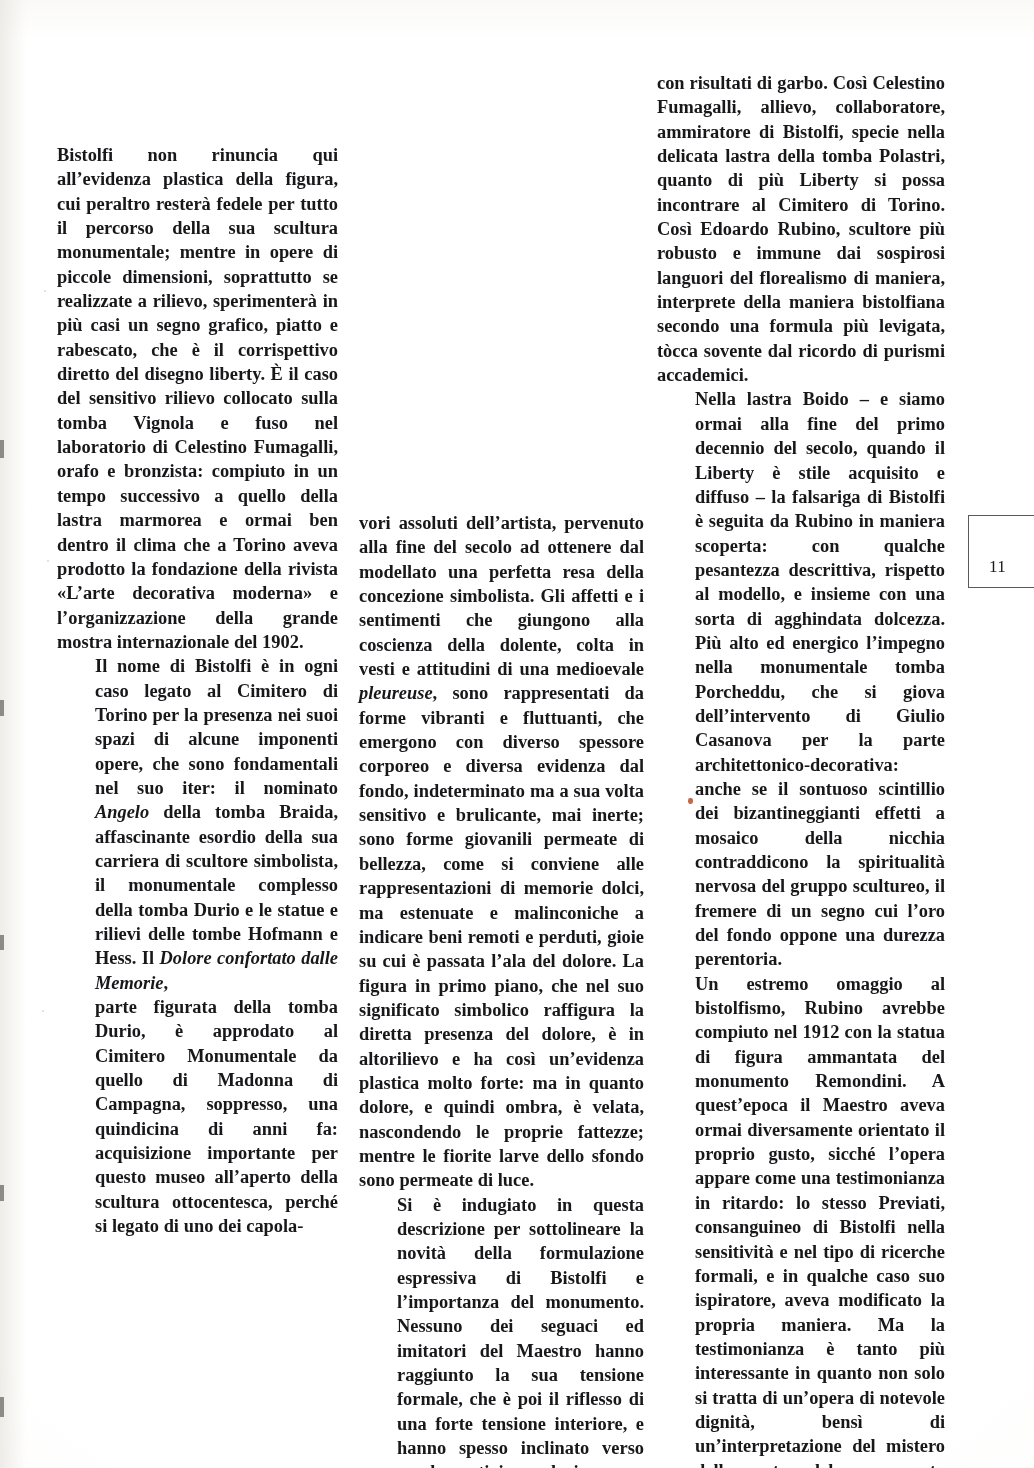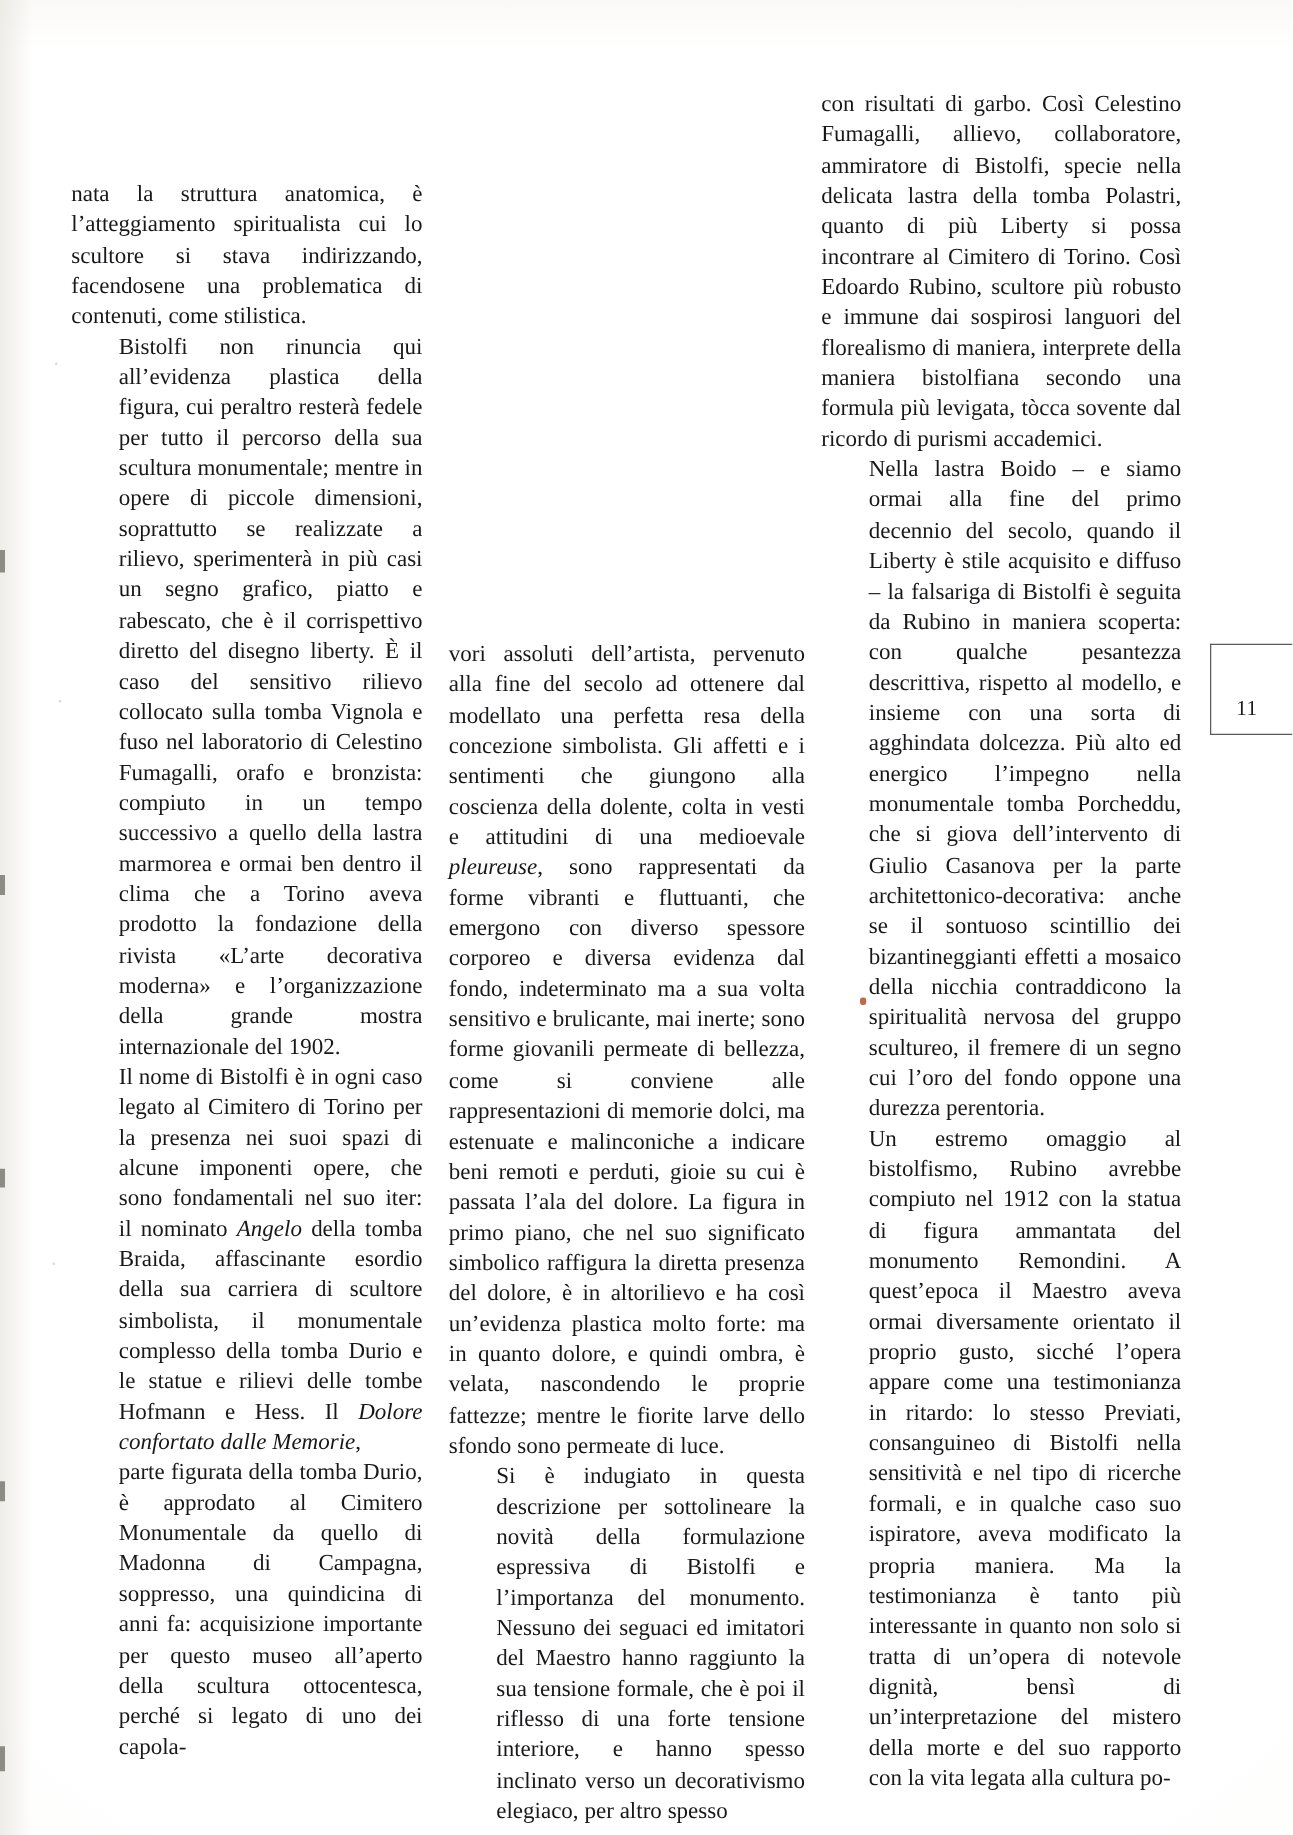--- a/index.html
+++ b/index.html
@@ -34,20 +34,21 @@
     text-align: justify;
     text-justify: inter-word;
     font-size: 18.4px;
     line-height: 24.35px;
     hyphens: none;
     word-spacing: 0.1px;
   }
   .col p {
     margin: 0;
     text-indent: 0;
+    font-weight: bold;
   }
   .col p + p { margin-top: 0; margin-left: 38px; }
 
   #col-1 { left: 57px;  top: 143px; width: 281px; }
   #col-2 { left: 359px; top: 511px; width: 285px; }
   #col-3 { left: 657px; top: 71px;  width: 288px; }
 
   
   .col p { text-align-last: left; }
 
@@ -110,21 +111,20 @@
   <div class="edge-mark" style="top:440px;height:18px;"></div>
   <div class="edge-mark" style="top:700px;height:16px;"></div>
   <div class="edge-mark" style="top:935px;height:15px;"></div>
   <div class="edge-mark" style="top:1185px;height:16px;"></div>
   <div class="edge-mark" style="top:1397px;height:20px;"></div>
   <div class="speck" style="left:44px;top:290px;"></div>
   <div class="speck" style="left:47px;top:560px;"></div>
   <div class="speck" style="left:42px;top:1010px;"></div>
 
   <div class="col" id="col-1">
-    <p>nata la struttura anatomica, è l’atteggiamento spiritualista cui lo scultore si stava indirizzando, facendosene una problematica di contenuti, come stilistica.</p>
     <p>Bistolfi non rinuncia qui all’evidenza plastica della figura, cui peraltro resterà fedele per tutto il percorso della sua scultura monumentale; mentre in opere di piccole dimensioni, soprattutto se realizzate a rilievo, sperimenterà in più casi un segno grafico, piatto e rabescato, che è il corrispettivo diretto del disegno liberty. È il caso del sensitivo rilievo collocato sulla tomba Vignola e fuso nel laboratorio di Celestino Fumagalli, orafo e bronzista: compiuto in un tempo successivo a quello della lastra marmorea e ormai ben dentro il clima che a Torino aveva prodotto la fondazione della rivista «L’arte decorativa moderna» e l’organizzazione della grande mostra internazionale del 1902.</p>
     <p><span>Il nome di Bistolfi è in ogni caso legato al Cimitero di Torino per la presenza nei suoi spazi di alcune imponenti opere, che sono fondamentali nel suo iter: il nominato </span><em>Angelo</em><span> della tomba Braida, affascinante esordio della sua carriera di scultore simbolista, il monumentale complesso della tomba Durio e le statue e rilievi delle tombe Hofmann e Hess. Il </span><em>Dolore confortato dalle Memorie</em><span>,</span></p>
     <p>parte figurata della tomba Durio, è approdato al Cimitero Monumentale da quello di Madonna di Campagna, soppresso, una quindicina di anni fa: acquisizione importante per questo museo all’aperto della scultura ottocentesca, perché si legato di uno dei capola-</p>
   </div>
 
   <div class="col" id="col-2">
     <p><span>vori assoluti dell’artista, pervenuto alla fine del secolo ad ottenere dal modellato una perfetta resa della concezione simbolista. Gli affetti e i sentimenti che giungono alla coscienza della dolente, colta in vesti e attitudini di una medioevale </span><em>pleureuse</em><span>, sono rappresentati da forme vibranti e fluttuanti, che emergono con diverso spessore corporeo e diversa evidenza dal fondo, indeterminato ma a sua volta sensitivo e brulicante, mai inerte; sono forme giovanili permeate di bellezza, come si conviene alle rappresentazioni di memorie dolci, ma estenuate e malinconiche a indicare beni remoti e perduti, gioie su cui è passata l’ala del dolore. La figura in primo piano, che nel suo significato simbolico raffigura la diretta presenza del dolore, è in altorilievo e ha così un’evidenza plastica molto forte: ma in quanto dolore, e quindi ombra, è velata, nascondendo le proprie fattezze; mentre le fiorite larve dello sfondo sono permeate di luce.</span></p>
     <p>Si è indugiato in questa descrizione per sottolineare la novità della formulazione espressiva di Bistolfi e l’importanza del monumento. Nessuno dei seguaci ed imitatori del Maestro hanno raggiunto la sua tensione formale, che è poi il riflesso di una forte tensione interiore, e hanno spesso inclinato verso un decorativismo elegiaco, per altro spesso</p>
   </div>
 

